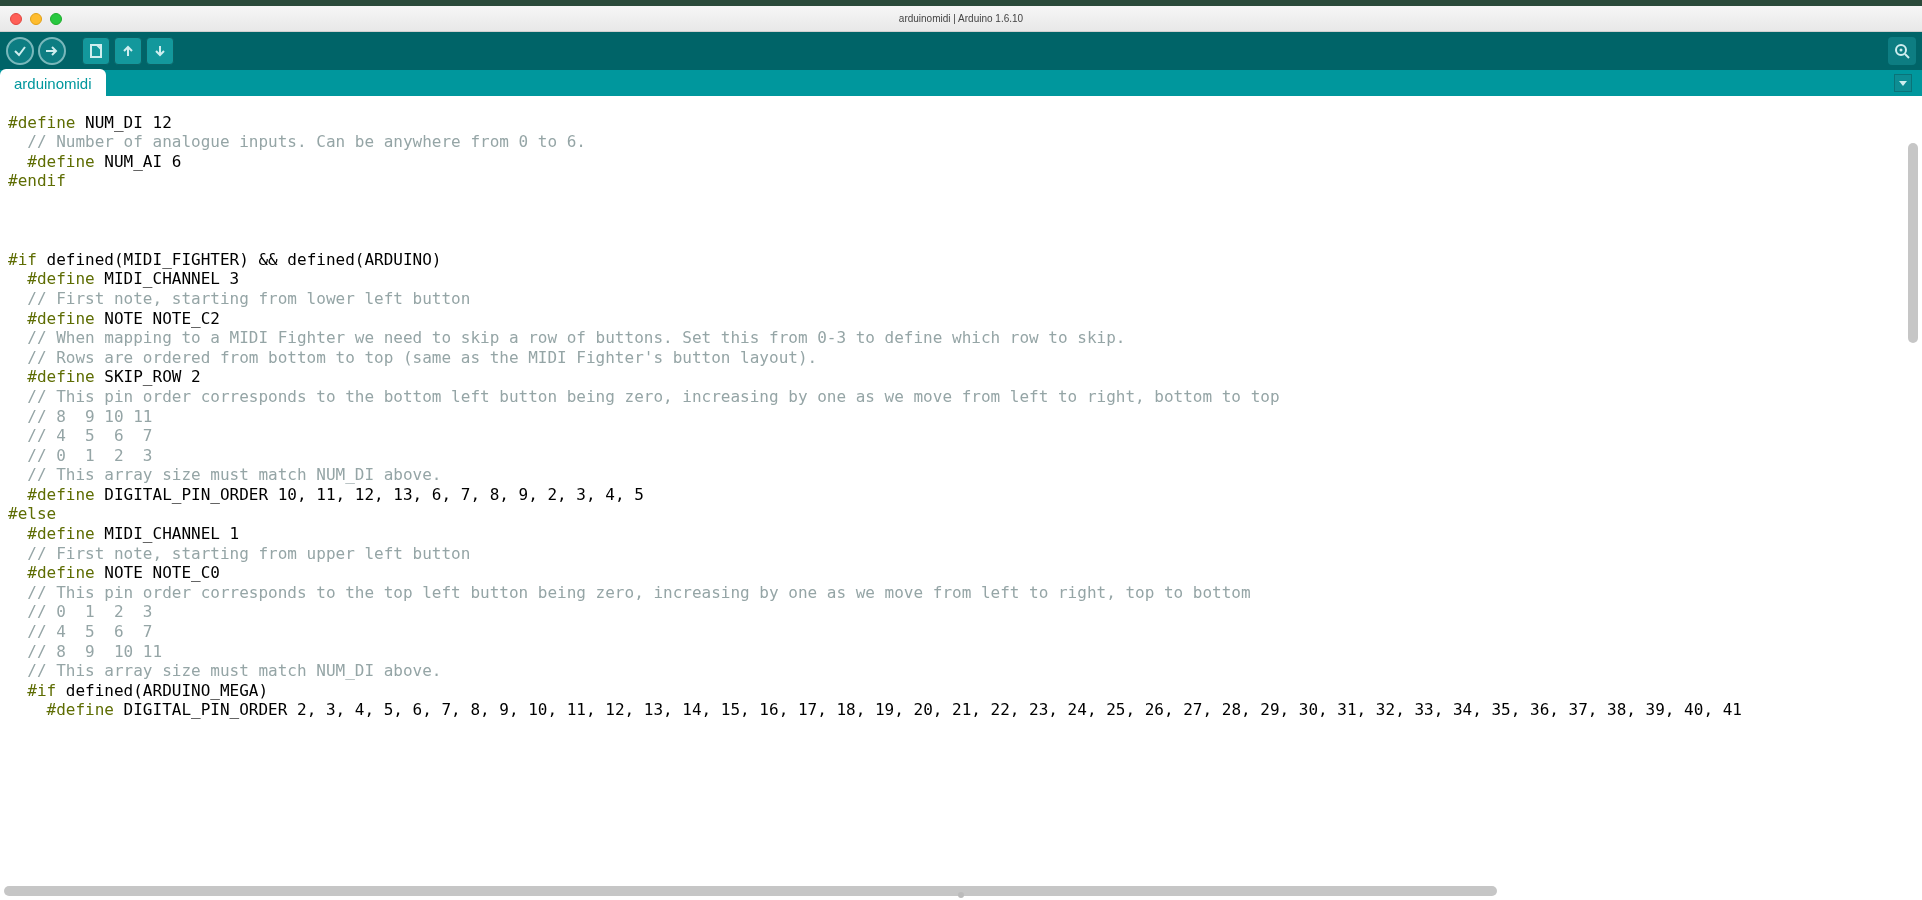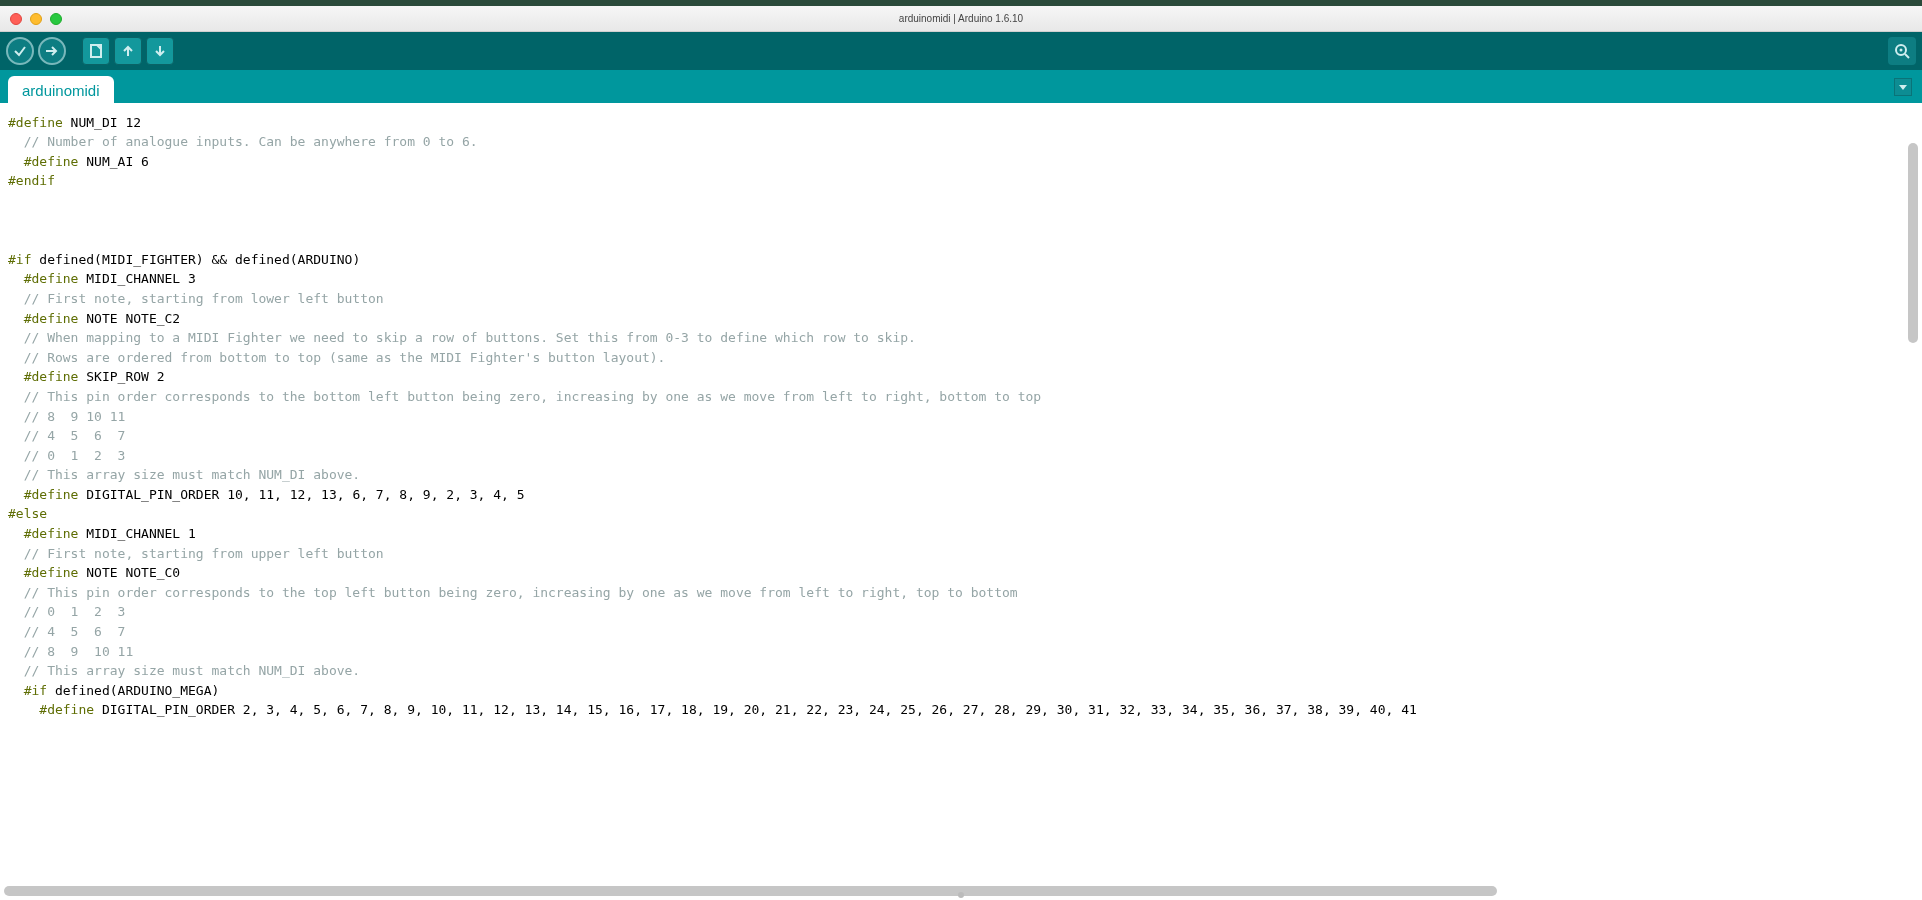--- a/index.html
+++ b/index.html
@@ -12,26 +12,26 @@
 .tl.yellow { background: #febc2e; border: 0.5px solid #e1a116; }
 .tl.green { background: #28c840; border: 0.5px solid #1dad2b; }
 .title { position: absolute; left: 50%; transform: translateX(-50%); font-size: 10px; color: #444; }
 .toolbar { height: 38px; background: #006468; display: flex; align-items: center; padding: 0 6px; gap: 4px; }
 .tbtn { width: 28px; height: 28px; border-radius: 4px; display: flex; align-items: center; justify-content: center; cursor: pointer; }
 .tbtn.round { border-radius: 50%; background: #0d7d82; border: 2px solid #79b8bb; }
 .tbtn.sq { background: #13989c; border: 1px solid #0a6265; }
 .tbtn svg { fill: none; stroke: #cfeeef; stroke-width: 2; }
 .toolbar-spacer { flex: 1; }
 .sermon { width: 28px; height: 28px; border-radius: 4px; background: #0d7d82; display:flex; align-items:center; justify-content:center; cursor: pointer; }
-.tabstrip { height: 33px; background: #00979d; display: flex; align-items: flex-end; padding-left: 8px; }
+.tabstrip { height: 26px; background: #00979d; display: flex; align-items: flex-end; }
 .tab { background: #fff; color: #00979d; padding: 6px 14px 5px; border-radius: 6px 6px 0 0; font-size: 15px; font-weight: 500; margin-bottom: -1px; }
 .tabmenu { margin-left: auto; margin-right: 10px; width: 18px; height: 18px; background:#0d8d93; border:1px solid #0a7378; align-self:center; display:flex; align-items:center; justify-content:center; cursor:pointer;}
 .tabmenu svg { fill:#cfeeef; }
 .editor { position: absolute; top: 103px; left: 0; right: 0; bottom: 0; background: #fff; overflow: hidden; }
-.code { font-family: "DejaVu Sans Mono", Menlo, Consolas, monospace; font-size: 13px; line-height: 19.6px; white-space: pre; padding-left: 8px; position: relative; top: -10px; color: #000; }
+.code { font-family: "DejaVu Sans Mono", Menlo, Consolas, monospace; font-size: 16px; line-height: 19.6px; white-space: pre; padding-left: 8px; position: relative; top: -10px; color: #000; }
 .pre { color: #5e6d03; }
 .kw { color: #000; }
 .com { color: #95a5a6; }
 .hscroll { position:absolute; left:4px; right:4px; bottom:2px; height:14px; background:#fff;}
 .hthumb { position:absolute; left:0; width:78%; top:2px; height:10px; background:#c6c6c6; border-radius:5px;}
 .vscroll { position:absolute; right:2px; top:0; bottom:18px; width:14px;}
 .vthumb { position:absolute; top:40px; width:10px; left:2px; height:200px; background:#c6c6c6; border-radius:5px;}
 .footdot { position:absolute; left:50%; bottom:2px; width:6px; height:6px; background:#bbb; border-radius:50%; transform:translateX(-50%);}
 </style>
 </head>

